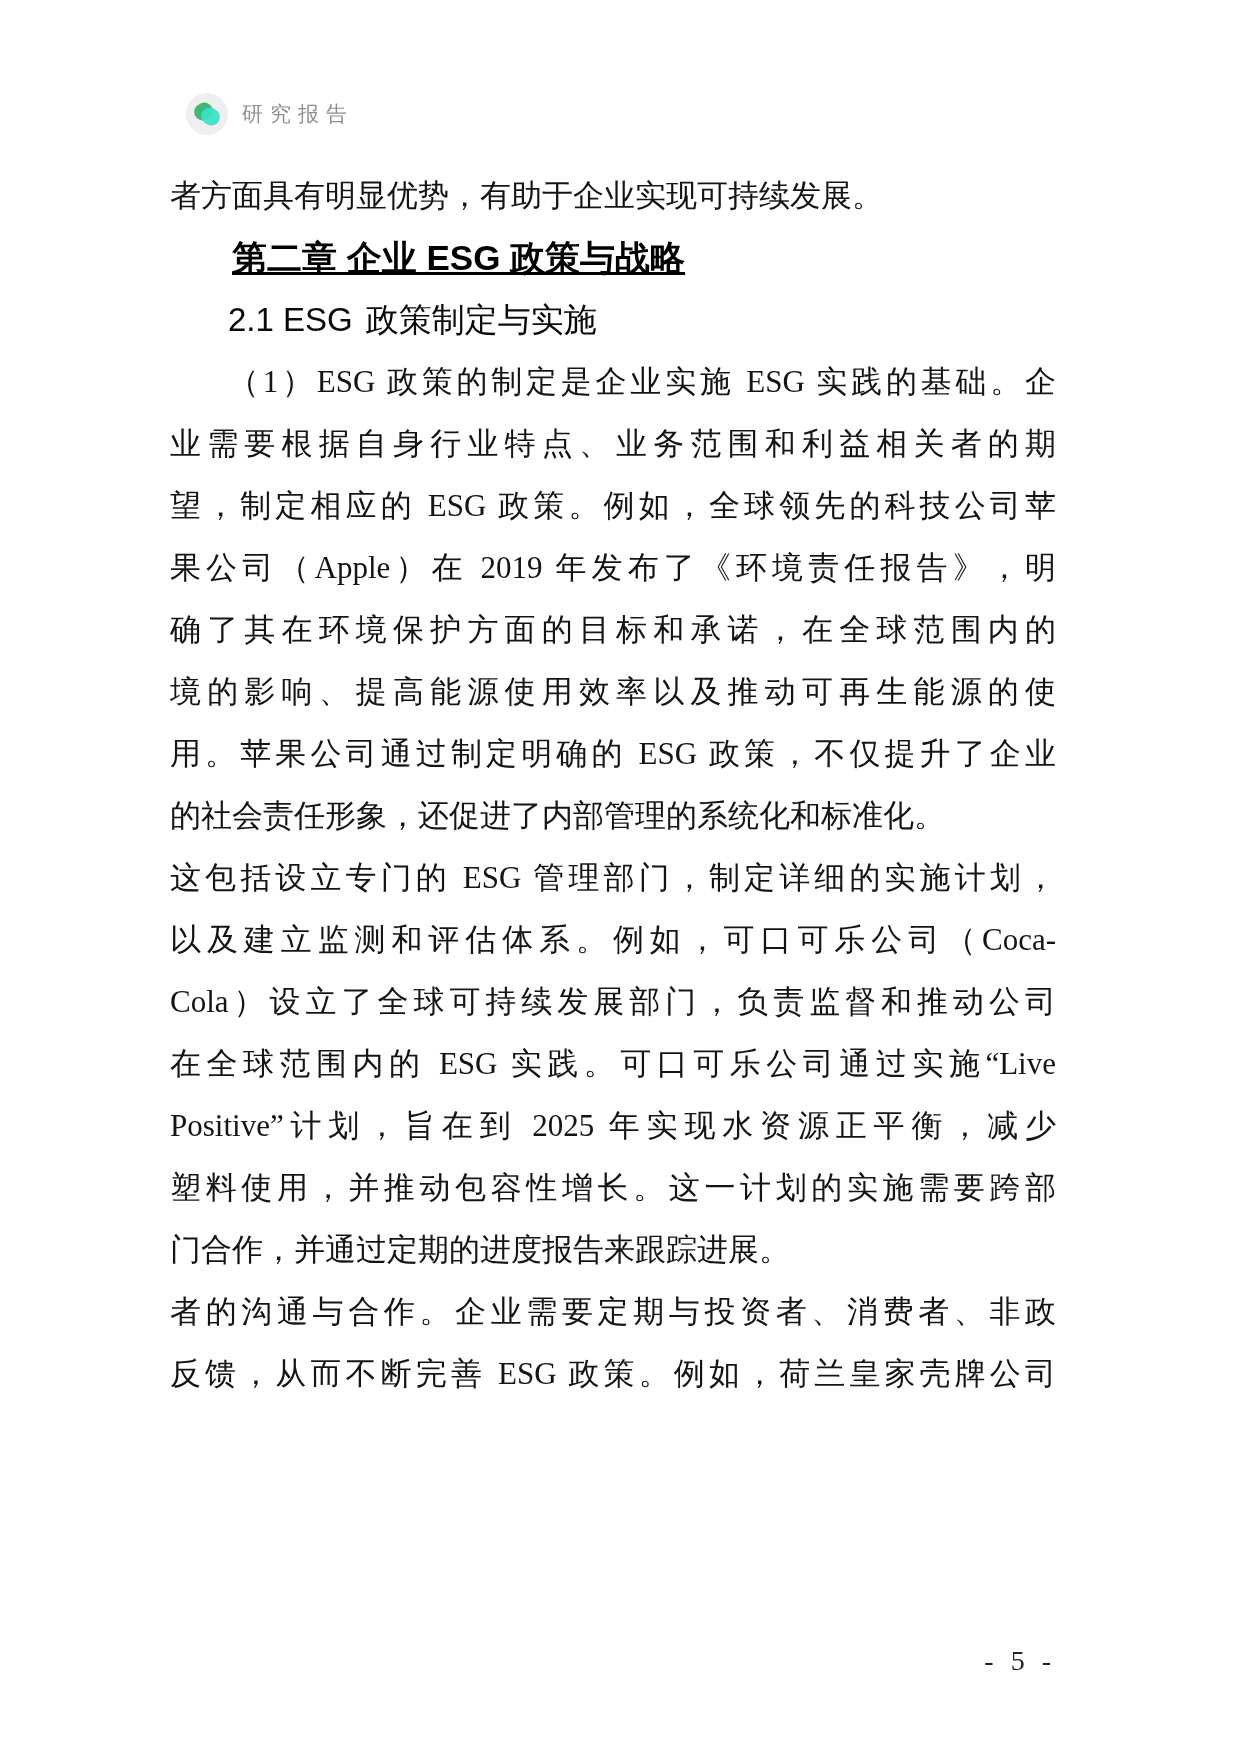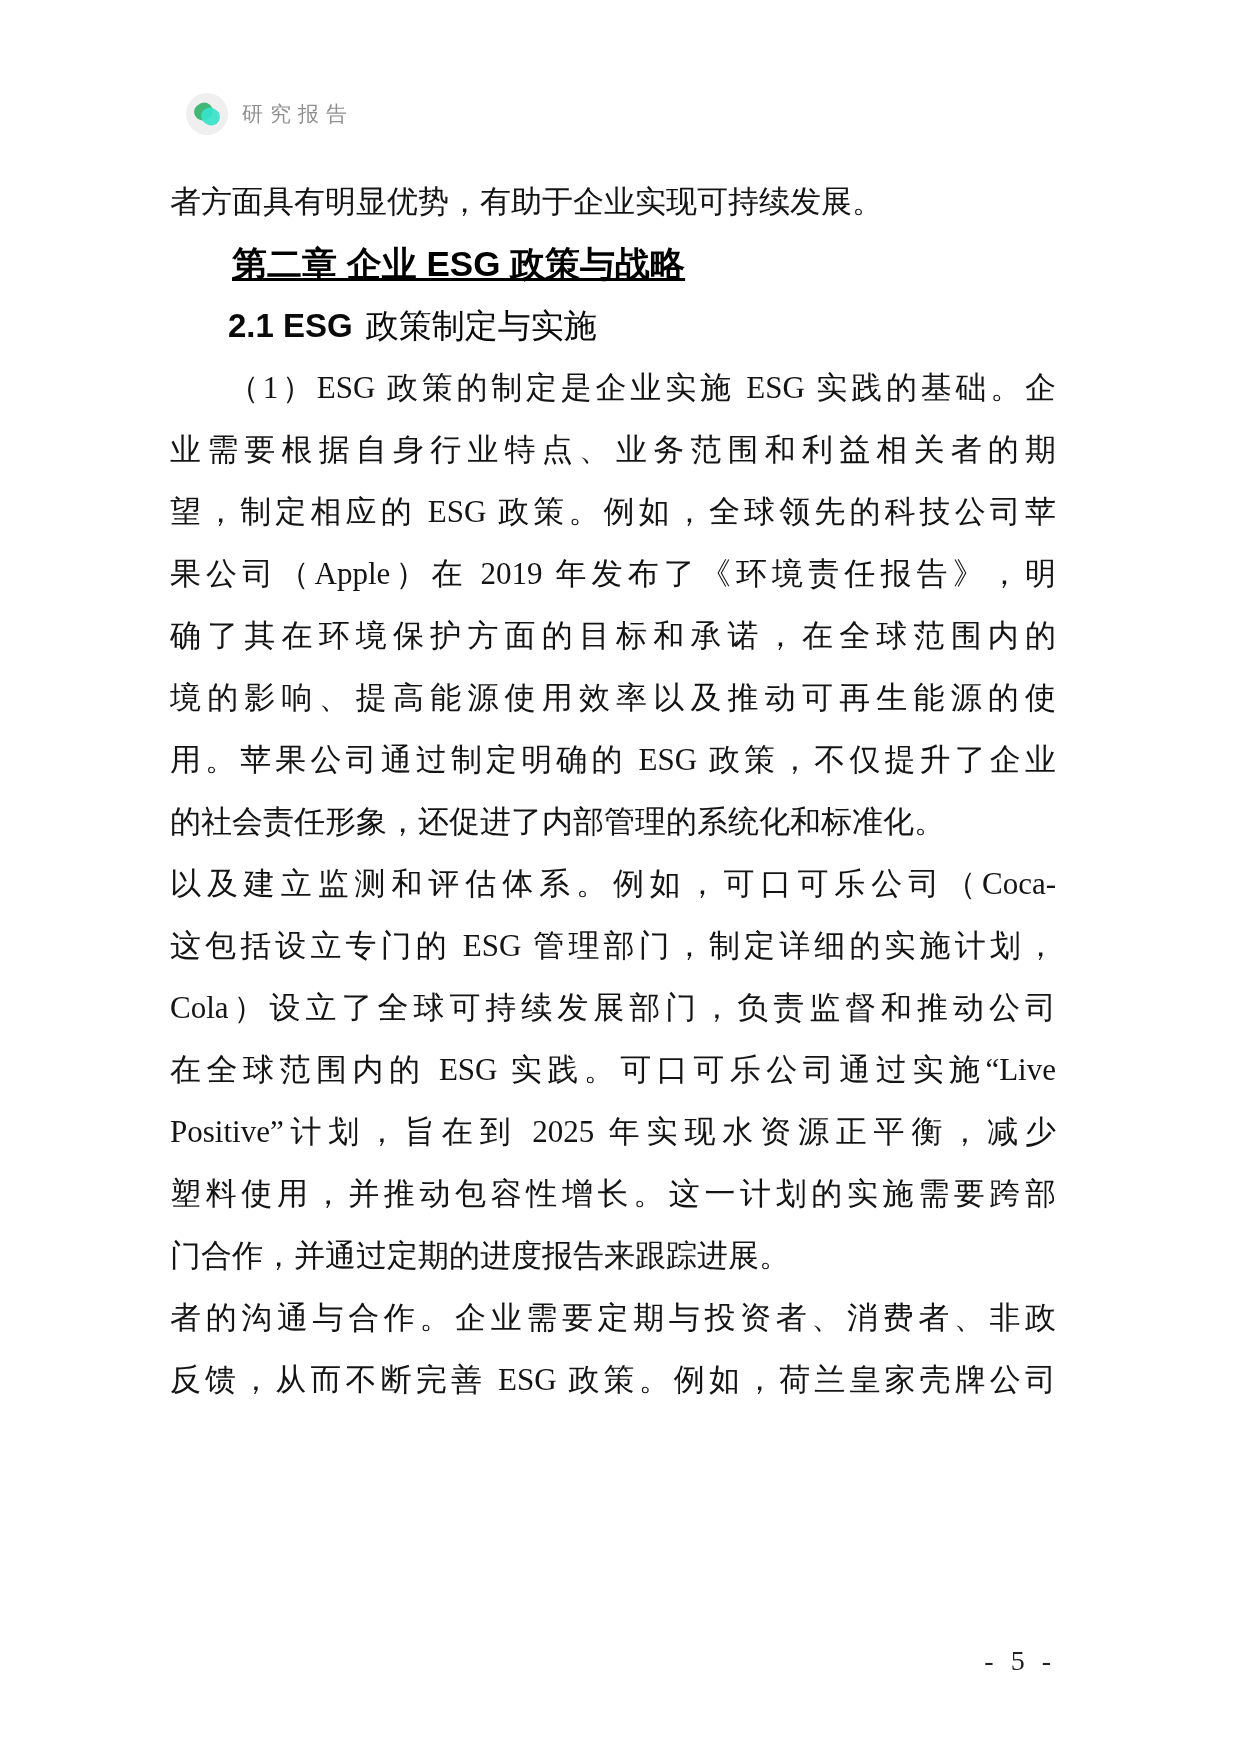--- a/index.html
+++ b/index.html
@@ -29,21 +29,21 @@
     color: #8f8f8f;
     letter-spacing: 7px;
     font-family: "Liberation Serif", "DejaVu Serif", serif;
     white-space: nowrap;
   }
 
   
   .content {
     position: absolute;
     left: 170px;
-    top: 152px;
+    top: 146px;
     width: 886px;
   }
   .doc-line {
     height: 62px;
     line-height: 62px;
     font-size: 31px;
     white-space: nowrap;
     text-align: left;
   }
   .doc-line.stretch {
@@ -71,21 +71,21 @@
     line-height: 62px;
     padding-left: 58px;
     margin: 0;
     font-size: 33px;
     font-weight: 400;
     white-space: nowrap;
     color: #0a0a0a;
   }
   .section-number {
     font-family: "Liberation Sans", "DejaVu Sans", sans-serif;
-    font-weight: 700;
+    font-weight: 400;
   }
   .section-title {
     font-family: Liberation Mono, monospace;
     margin-left: 13px;
   }
 
   
   .page-footer {
     position: absolute;
     left: 170px;
@@ -125,22 +125,22 @@
         <div class="doc-line stretch indent">（1）ESG 政策的制定是企业实施 ESG 实践的基础。企</div>
         <div class="doc-line stretch">业需要根据自身行业特点、业务范围和利益相关者的期</div>
         <div class="doc-line stretch">望，制定相应的 ESG 政策。例如，全球领先的科技公司苹</div>
         <div class="doc-line stretch">果公司（Apple）在 2019 年发布了《环境责任报告》，明</div>
         <div class="doc-line stretch">确了其在环境保护方面的目标和承诺，在全球范围内的</div>
         <div class="doc-line stretch">境的影响、提高能源使用效率以及推动可再生能源的使</div>
         <div class="doc-line stretch">用。苹果公司通过制定明确的 ESG 政策，不仅提升了企业</div>
         <div class="doc-line">的社会责任形象，还促进了内部管理的系统化和标准化。</div>
       </section>
     <section>
+        <div class="doc-line stretch">这包括设立专门的 ESG 管理部门，制定详细的实施计划，</div>
         <div class="doc-line stretch">以及建立监测和评估体系。例如，可口可乐公司（Coca-</div>
-        <div class="doc-line stretch">这包括设立专门的 ESG 管理部门，制定详细的实施计划，</div>
         <div class="doc-line stretch">Cola）设立了全球可持续发展部门，负责监督和推动公司</div>
         <div class="doc-line stretch">在全球范围内的 ESG 实践。可口可乐公司通过实施“Live</div>
         <div class="doc-line stretch">Positive”计划，旨在到 2025 年实现水资源正平衡，减少</div>
         <div class="doc-line stretch">塑料使用，并推动包容性增长。这一计划的实施需要跨部</div>
         <div class="doc-line">门合作，并通过定期的进度报告来跟踪进展。</div>
       </section>
     <section>
         <div class="doc-line stretch">者的沟通与合作。企业需要定期与投资者、消费者、非政</div>
         <div class="doc-line stretch">反馈，从而不断完善 ESG 政策。例如，荷兰皇家壳牌公司</div>
       </section>

